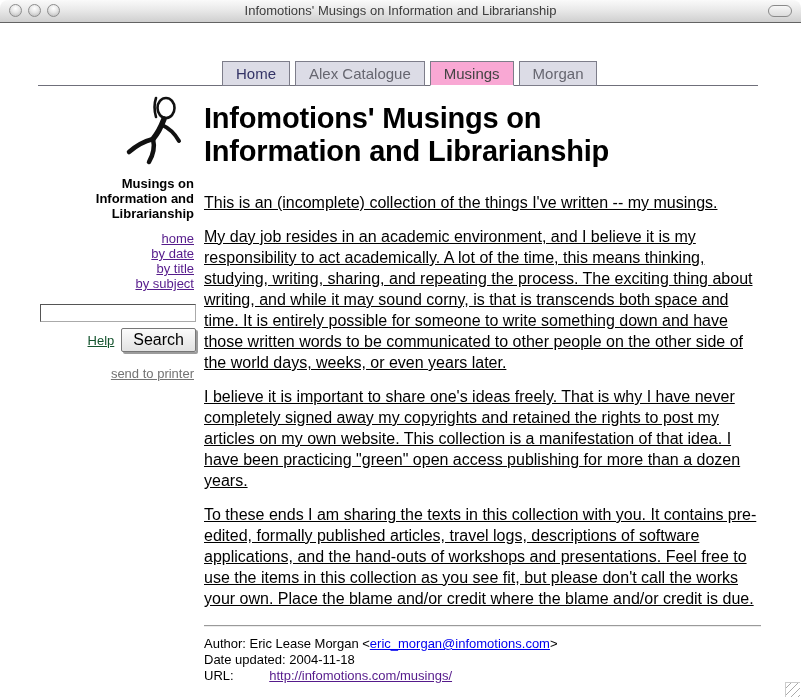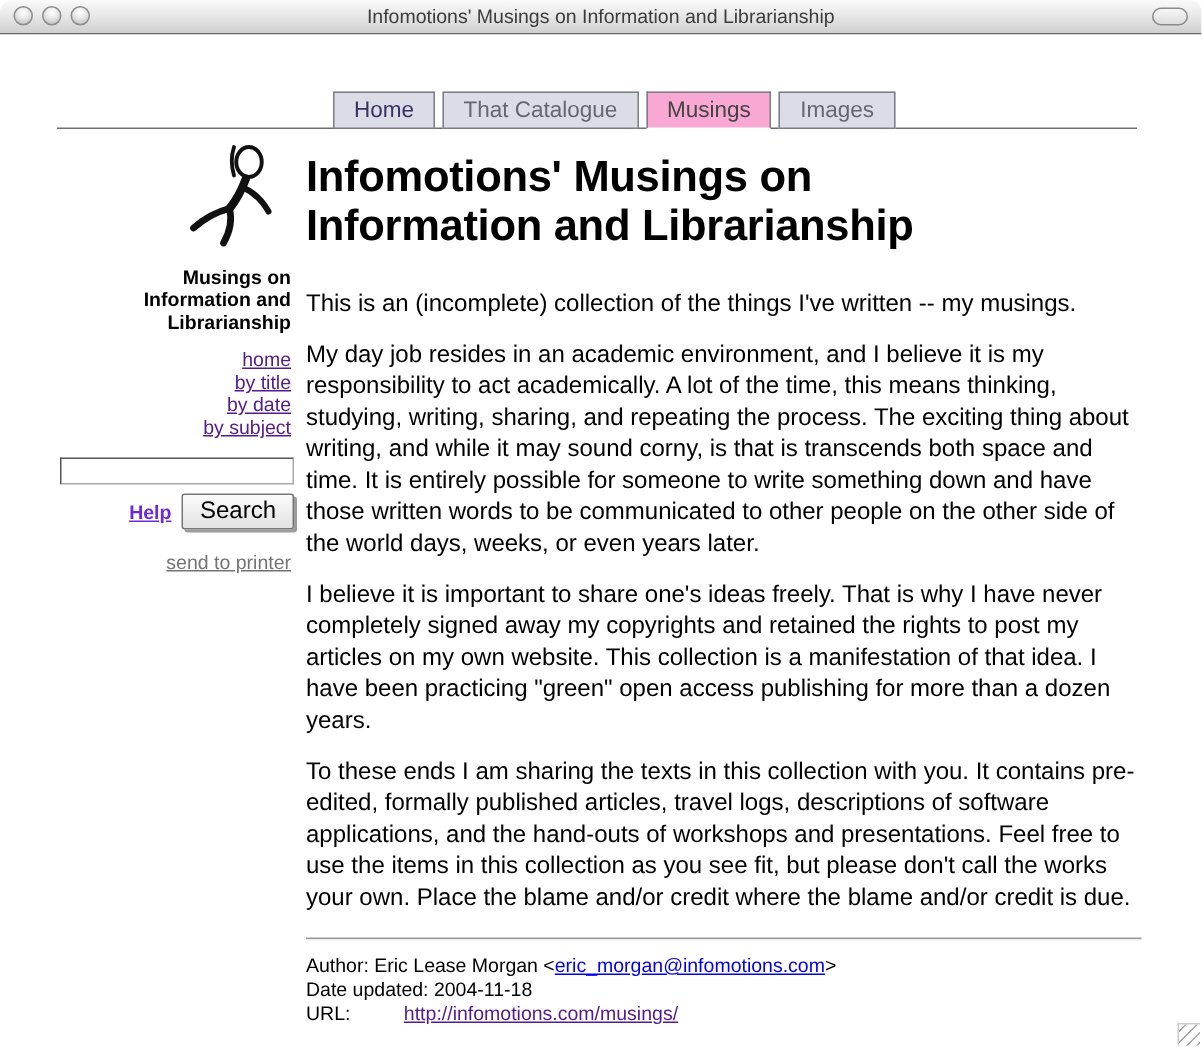--- a/index.html
+++ b/index.html
@@ -69,38 +69,38 @@
   .sidebar-nav a{display:block;color:#551a8b;text-decoration:underline;}
   .search-input{
     display:block;box-sizing:border-box;width:156px;height:18px;margin-top:13px;
     border:1px solid #aaaaaa;border-top:1px solid #555555;border-left:1px solid #555555;
     font-size:12px;padding:1px 3px;outline:none;
   }
   .search-row{
     margin-top:6px;display:flex;justify-content:flex-end;align-items:center;gap:7px;
     font-size:13px;
   }
-  .help-link{color:#6d28d9;text-decoration:underline;font-weight:bold;}
+  .help-link{color:#14532d;text-decoration:underline;}
   .search-btn{
     font-family:"Liberation Sans", sans-serif;font-size:16px;color:#000;
     padding:2px 11px;border:1px solid #777777;border-radius:2px;
     background:linear-gradient(#fbfbfb,#e2e2e2);
     box-shadow:2px 2px 0 #9c9c9c;cursor:default;
   }
   .print-link{
     display:inline-block;margin-top:14px;margin-right:2px;
     color:#737373;text-decoration:underline;font-size:13px;
   }
   
   .main{position:absolute;left:204px;top:102px;width:557px;}
   .main h1{
     margin:0 0 24px 0;font-size:29px;line-height:33px;font-weight:bold;color:#000;
     letter-spacing:-0.2px;max-width:500px;
   }
-  .main p{margin:13px 0 13px 0;font-size:16px;line-height:21px;color:#000;}
+  .main p{margin:13px 0 13px 0;font-size:16px;line-height:21px;color:#000;text-decoration:underline;}
   .rule{
     height:0;border:0;border-top:1px solid #9a9a9a;border-bottom:1px solid #ececec;
     margin:16px 0 9px 0;
   }
   .footer{font-size:13px;line-height:16px;color:#000;}
   .footer a{text-decoration:underline;text-align:center;}
   .email-link{color:#0000ee;}
   .url-link{color:#551a8b;margin-left:32px;}
 </style>
 </head>
@@ -110,42 +110,42 @@
   <div class="win-btn close"></div>
   <div class="win-btn min"></div>
   <div class="win-btn zoom"></div>
   <div class="win-title">Infomotions' Musings on Information and Librarianship</div>
   <div class="pill-btn"></div>
 </div>
 
 <div class="tabbar">
   <div class="tabs">
     <div class="tab tab-home">Home</div>
-    <div class="tab">That Catalogue</div>
+    <div class="tab">Alex Catalogue</div>
     <div class="tab active">Musings</div>
-    <div class="tab">Images</div>
+    <div class="tab">Morgan</div>
   </div>
 </div>
 
 <div class="sidebar">
   <span class="logo">
     <svg width="62" height="70" viewBox="0 0 62 70" fill="none">
       <ellipse cx="42" cy="12" rx="8.5" ry="10" stroke="#111" stroke-width="2.6"></ellipse>
       <path d="M32 21 C30 14 30 8 32 2" stroke="#111" stroke-width="2.6" stroke-linecap="round"></path>
       <path d="M40 23 C37 31 34 37 29 43" stroke="#111" stroke-width="5.5" stroke-linecap="round"></path>
       <path d="M38 29 C45 32 51 38 55 45" stroke="#111" stroke-width="4" stroke-linecap="round"></path>
       <path d="M29 43 C21 45 13 49 5 56" stroke="#111" stroke-width="4.5" stroke-linecap="round"></path>
       <path d="M29 43 C31 51 29 59 25 66" stroke="#111" stroke-width="4.5" stroke-linecap="round"></path>
     </svg>
   </span>
   <div class="sidebar-title">Musings on Information and Librarianship</div>
   <nav class="sidebar-nav">
     <a href="#">home</a>
+    <a href="#">by date</a>
     <a href="#">by title</a>
-    <a href="#">by date</a>
     <a href="#">by subject</a>
   </nav>
   <input class="search-input" type="text" value="" style="">
   <div class="search-row">
     <a href="#" class="help-link">Help</a>
     <button class="search-btn">Search</button>
   </div>
   <a href="#" class="print-link">send to printer</a>
 </div>
 

